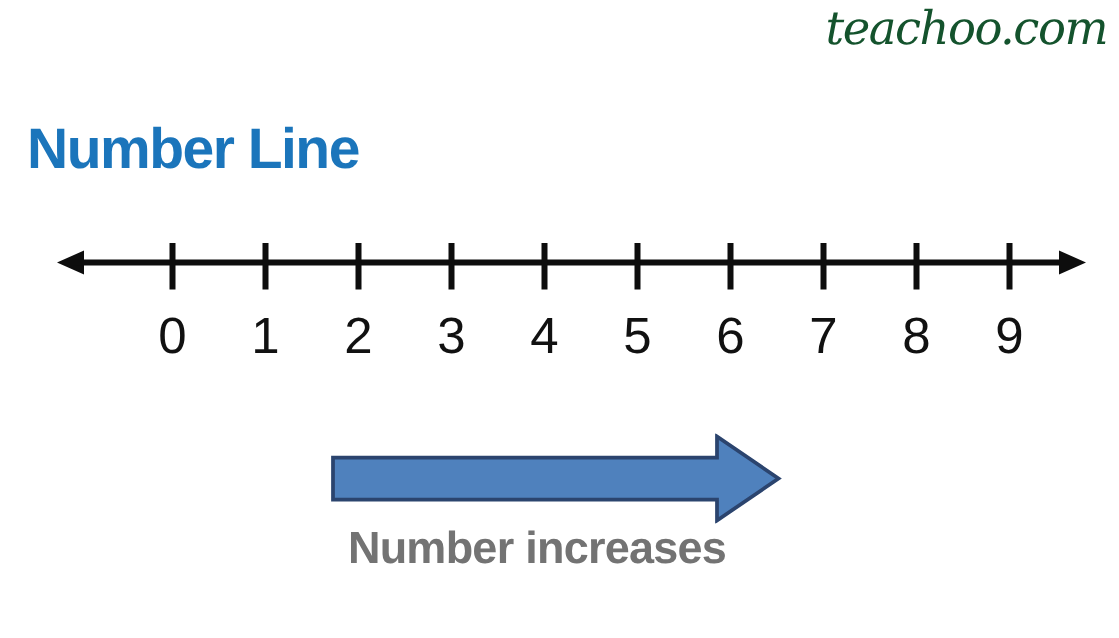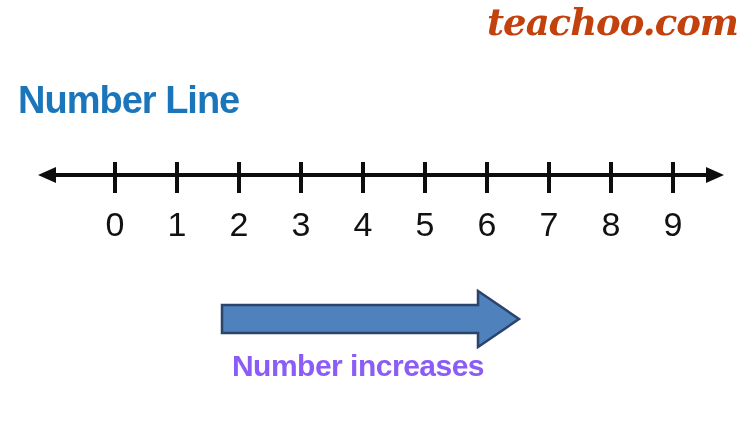--- a/index.html
+++ b/index.html
@@ -16,24 +16,24 @@
     font-family: "Liberation Sans", sans-serif;
   }
 
   
   .logo {
     position: absolute;
     top: 2px;
     right: 8px;
     font-family: "DejaVu Serif", serif;
     font-style: italic;
-    font-weight: bold;
-    font-size: 37px;
+    font-weight: normal;
+    font-size: 31px;
     letter-spacing: -1px;
-    color: #c2410c;
+    color: #14532d;
     line-height: 1.1;
   }
 
   
   .title {
     position: absolute;
     left: 18px;
     top: 36px;
     font-size: 38px;
     font-weight: bold;
@@ -112,21 +112,21 @@
 
   
   .increase-label {
     position: absolute;
     left: 225px;
     top: 351px;
     width: 266px;
     text-align: center;
     font-size: 30px;
     font-weight: bold;
-    color: #8b5cf6;
+    color: #737373;
     line-height: 1;
     letter-spacing: -0.5px;
   }
 </style>
 </head>
 <body>
 
 <div class="canvas">
 
   <div class="logo">teachoo.com</div>

